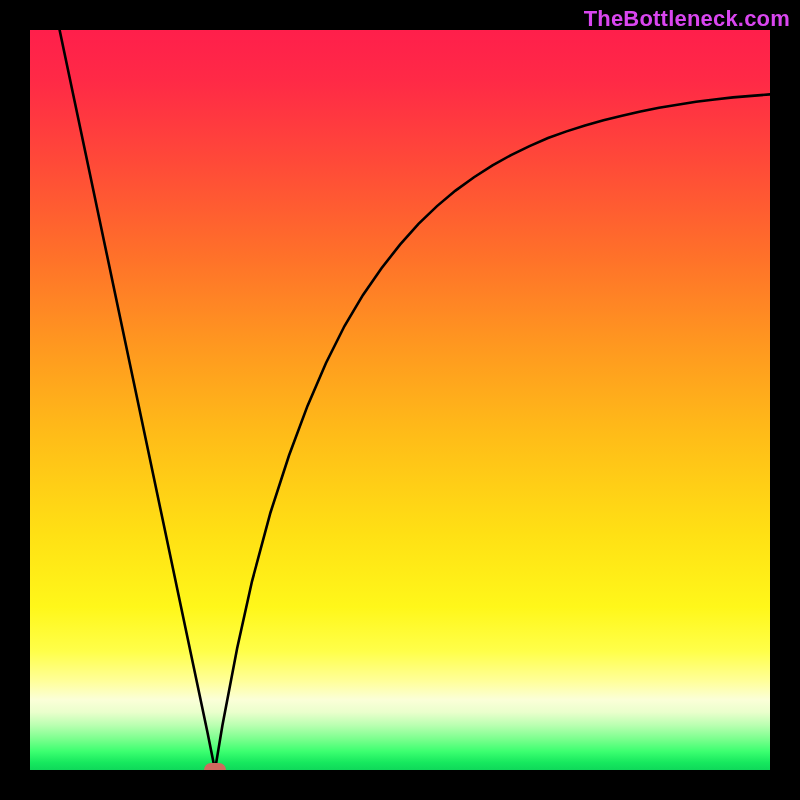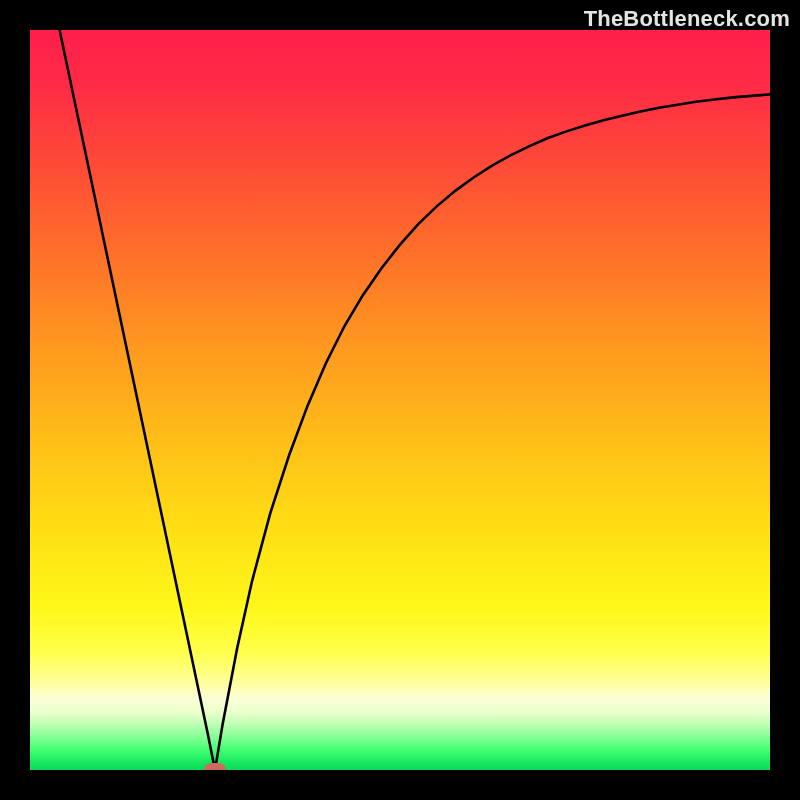--- a/index.html
+++ b/index.html
@@ -46,21 +46,21 @@
     stroke-width: 2.6px;
     stroke-linecap: round;
   }
   .watermark {
     position: absolute;
     top: 6px;
     right: 10px;
     font-family: Arial, Helvetica, sans-serif;
     font-size: 22px;
     font-weight: 600;
-    color: #e5e5e5;
+    color: #d946ef;
     letter-spacing: 0.2px;
   }
   .marker {
     position: absolute;
     width: 22px;
     height: 14px;
     border-radius: 7px;
     transform: translate(-50%, -50%);
   }
 </style>

